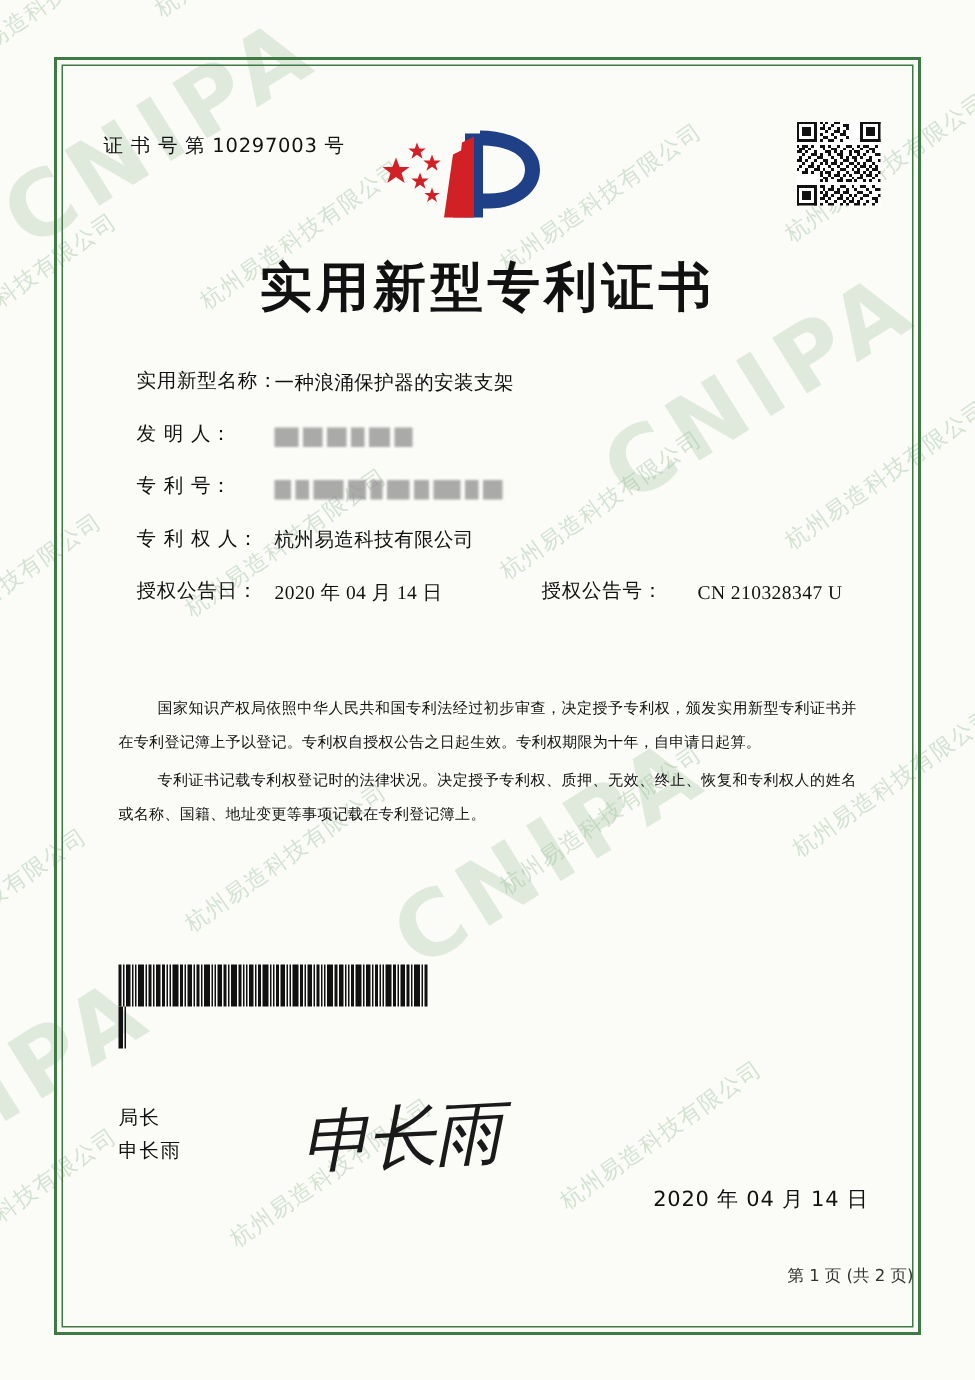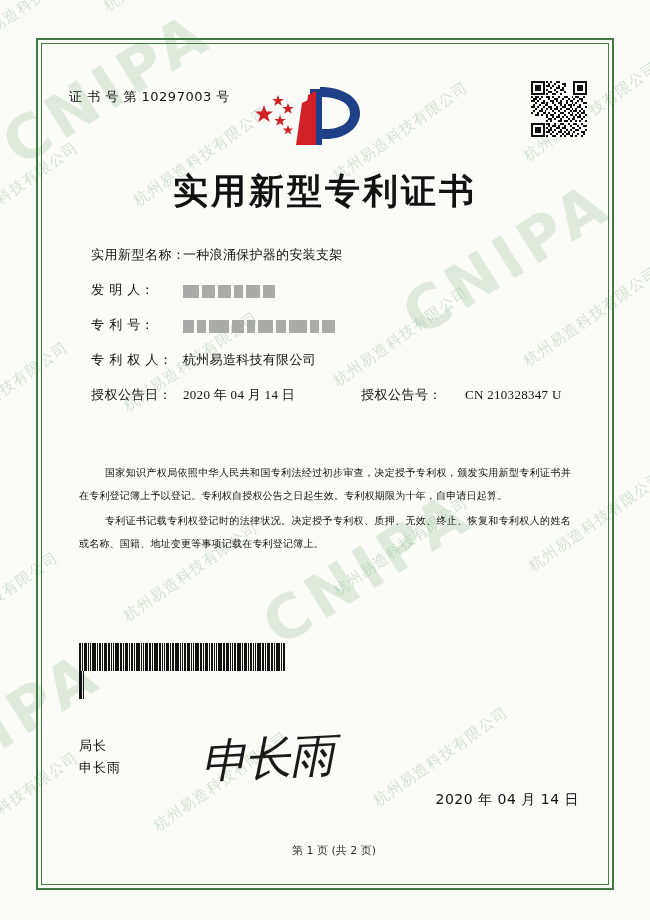--- a/index.html
+++ b/index.html
@@ -238,21 +238,21 @@
     font-size: 14px;
     color: #111;
     letter-spacing: 0.5px;
   }
 
   .page-num {
     position: absolute;
     left: 0;
     right: 0;
     top: 800px;
-    text-align: center;
+    text-align: right;
     font-size: 11px;
     color: #333;
     margin-left: 18px;
   }
 
   .footer-note {
     position: absolute;
     left: 0;
     right: 0;
     top: 893px;

